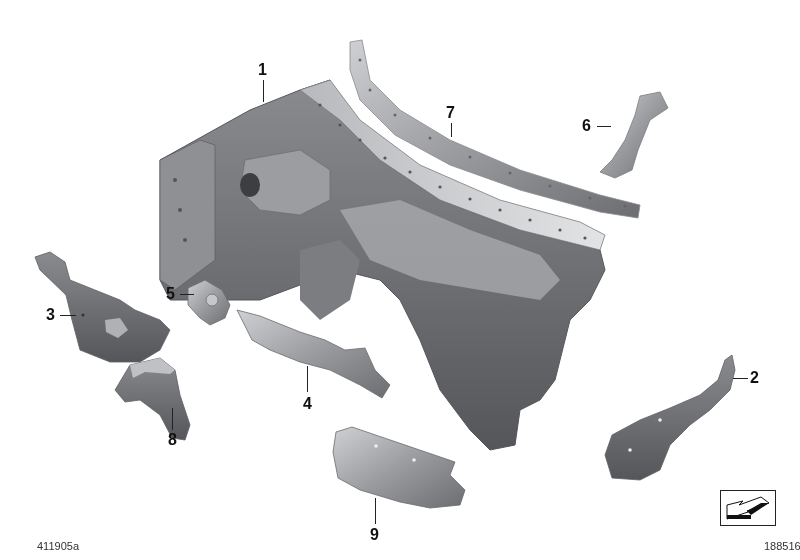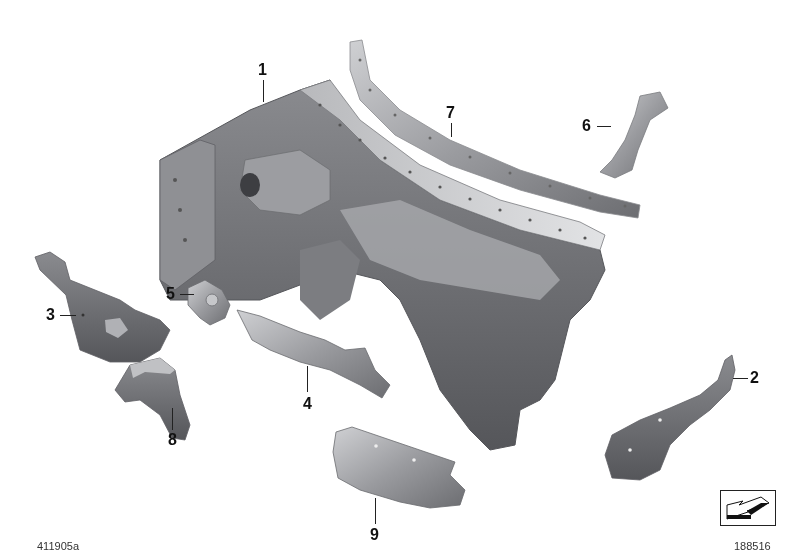--- a/index.html
+++ b/index.html
@@ -143,14 +143,14 @@
   <span class="doc-id" style="left:37px;top:540px;">411905a</span>
 
   
   <div class="nav-box">
     <svg width="54" height="34" viewBox="0 0 54 34">
       <path d="M6 14 L22 10 L18 14 L40 6 L48 12 L26 20 L30 20 L6 28 Z" fill="#fff" stroke="#111" stroke-width="1"></path>
       <path d="M6 24 L6 28 L30 28 L30 24 Z" fill="#111"></path>
       <path d="M40 12 L48 12 L30 24 L26 20 Z" fill="#111"></path>
     </svg>
   </div>
-  <span class="doc-id" style="left:734px;top:540px;">188516</span>
+  <span class="doc-id" style="left:764px;top:540px;">188516</span>
 </div>
 
 </body></html>

